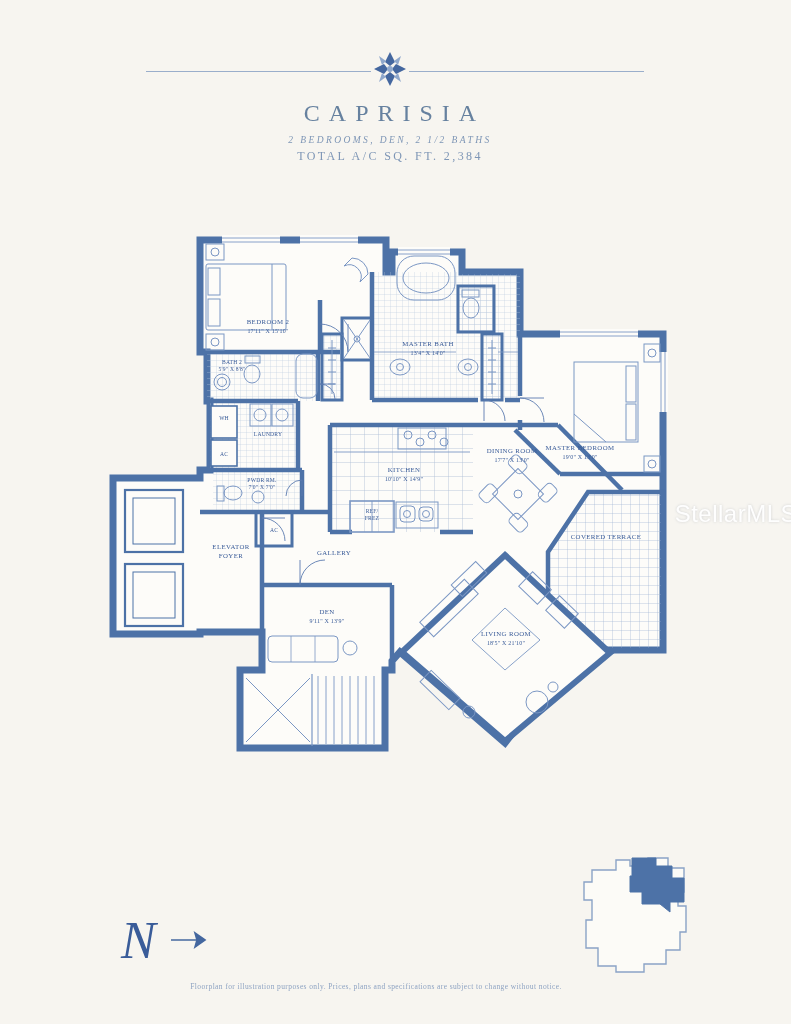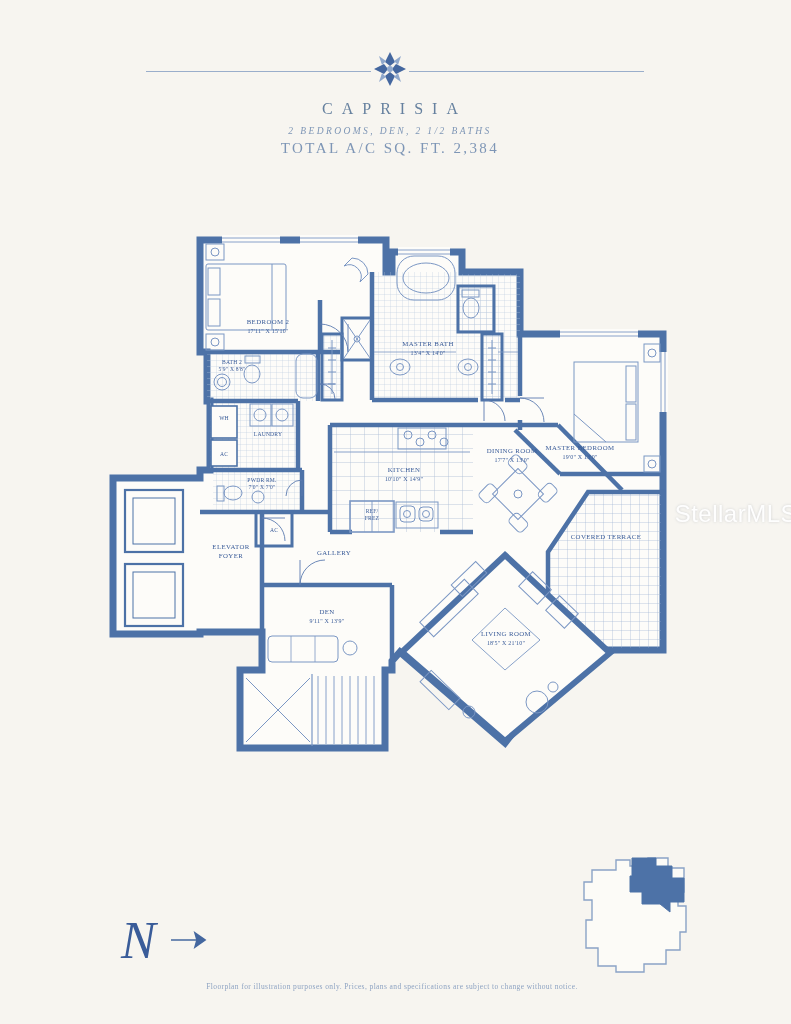--- a/index.html
+++ b/index.html
@@ -3,30 +3,30 @@
 <meta charset="utf-8">
 <style>
   html,body{margin:0;padding:0;}
   body{
     width:791px;height:1024px;position:relative;overflow:hidden;
     background:#f7f5f0;font-family:"Liberation Serif",serif;
   }
   .rule{position:absolute;top:71px;left:146px;width:498px;height:1px;background:#9aaecb;}
   .emblem{position:absolute;top:49px;left:371px;width:38px;height:40px;background:#f7f5f0;}
   .header{position:absolute;top:100px;left:95px;width:590px;text-align:center;color:#6b86ad;}
-  .title{font-size:16px;letter-spacing:9px;padding-left:9px;color:#66819f;}
+  .title{font-size:24px;letter-spacing:9px;padding-left:9px;color:#66819f;}
   .subtitle{font-size:9.5px;letter-spacing:2.4px;margin-top:8px;color:#7e96b6;font-style:italic;}
-  .total{font-size:15px;letter-spacing:2.4px;margin-top:4px;color:#7e96b6;}
+  .total{font-size:12px;letter-spacing:2.4px;margin-top:4px;color:#7e96b6;}
   .plan{position:absolute;left:100px;top:228px;width:580px;height:535px;}
   .watermark{
     position:absolute;top:500px;right:-6px;font-family:"Liberation Sans",sans-serif;
     font-size:24px;color:#ffffff;opacity:.95;letter-spacing:.5px;
     text-shadow:0 0 3px rgba(165,170,180,.55);
   }
-  .disclaimer{position:absolute;top:982px;left:97px;width:590px;text-align:center;
+  .disclaimer{position:absolute;top:982px;left:81px;width:590px;text-align:center;
     font-size:7.5px;color:#8ea3c2;letter-spacing:.4px;}
   .compass{position:absolute;left:103px;top:900px;width:125px;height:75px;}
   .keyplan{position:absolute;left:572px;top:846px;width:126px;height:134px;}
   svg text{font-family:"Liberation Serif",serif;fill:#3a5c99;}
   .rn{font-size:6.8px;letter-spacing:.4px;}
   .rd{font-size:6px;letter-spacing:.2px;}
   .rs{font-size:5.6px;letter-spacing:.2px;}
 </style>
 </head>
 <body>

